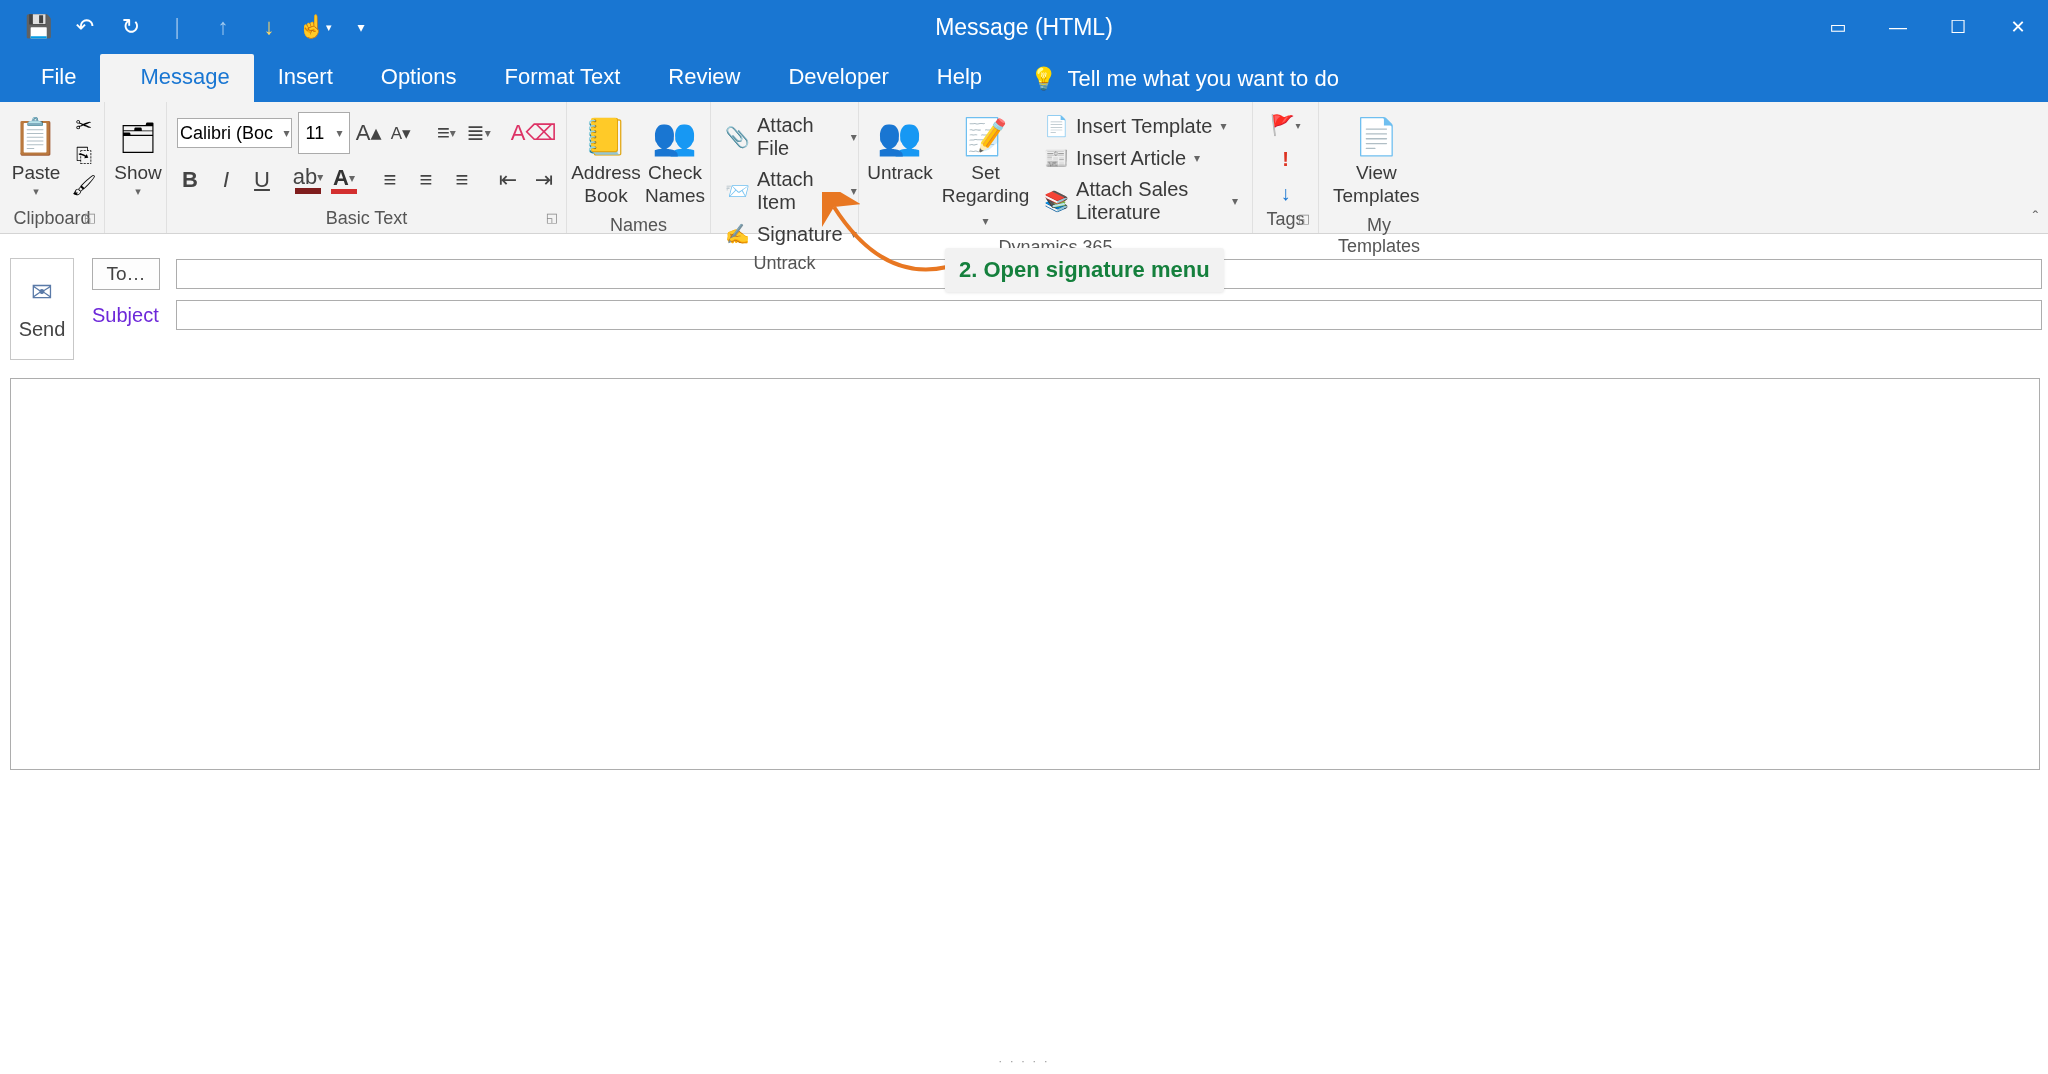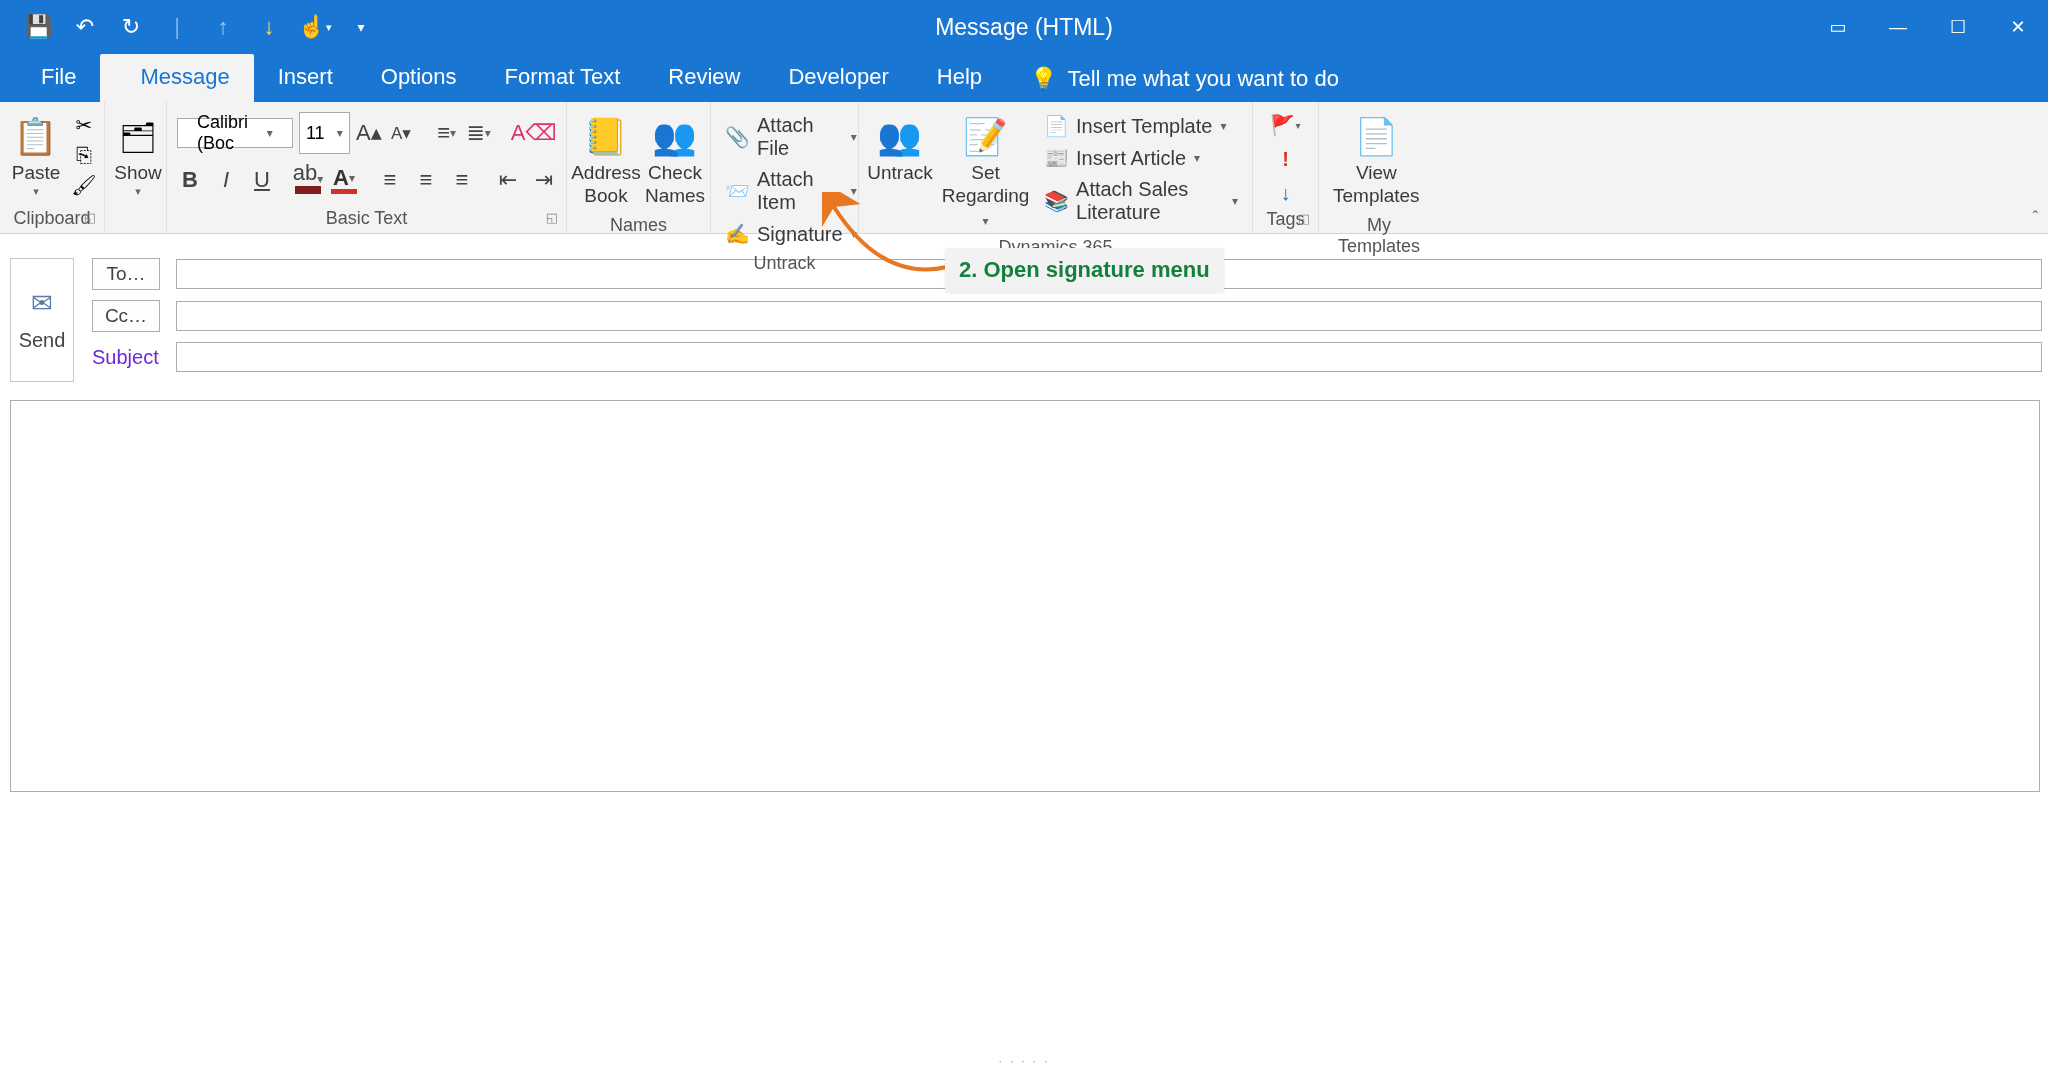--- a/index.html
+++ b/index.html
@@ -27,21 +27,21 @@
 .group-label .launcher { position: absolute; right: 2px; top: 5px; font-size: 13px; color: #888; }
 
 .big-btn { display: flex; flex-direction: column; align-items: center; padding: 4px 8px; cursor: pointer; min-width: 70px; }
 .big-btn .icon { height: 50px; display: flex; align-items: center; justify-content: center; font-size: 36px; }
 .big-btn .label { font-size: 19px; color: #3a3a3a; text-align: center; line-height: 1.2; }
 
 .mini-col { display: flex; flex-direction: column; gap: 4px; padding-top: 4px; }
 .mini-btn { width: 28px; height: 26px; display: flex; align-items: center; justify-content: center; cursor: pointer; font-size: 20px; }
 
 .font-row { display: flex; align-items: center; gap: 6px; margin-bottom: 8px; }
-.font-name { width: 118px; height: 30px; border: 1px solid #ababab; background: #fff; font-size: 18px; padding: 2px 19px; cursor: pointer; display: flex; align-items: center; justify-content: space-between; }
+.font-name { width: 118px; height: 30px; border: 1px solid #ababab; background: #fff; font-size: 18px; padding: 2px 2px; cursor: pointer; display: flex; align-items: center; justify-content: space-between; }
 .font-size { width: 52px; height: 30px; border: 1px solid #ababab; background: #fff; font-size: 18px; padding: 20px 6px; cursor: pointer; display: flex; align-items: center; justify-content: space-between; }
 .dd { color: #666; font-size: 12px; }
 .fmt-row { display: flex; align-items: center; gap: 10px; }
 .fmt-btn { min-width: 26px; height: 28px; display: flex; align-items: center; justify-content: center; cursor: pointer; font-size: 22px; color: #444; }
 
 .stack-btns { display: flex; flex-direction: column; padding-top: 2px; }
 .stack-item { display: flex; align-items: center; padding: 4px 8px; cursor: pointer; font-size: 20px; color: #3a3a3a; gap: 8px; }
 .stack-item .icon { width: 24px; text-align: center; font-size: 20px; }
 
 .collapse-btn { position: absolute; right: 10px; bottom: 6px; font-size: 16px; color: #666; cursor: pointer; }
@@ -59,21 +59,21 @@
 
 .body-area { margin: 18px 8px 0 10px; border: 1px solid #adadad; height: 392px; background: #fff; }
 
 
 .annotation { position: absolute; top: 248px; left: 945px; background: #f2f2f2; padding: 8px 14px; border-radius: 3px; text-align: center; color: #15803d; font-weight: 600; font-size: 22px; line-height: 1.25; box-shadow: 0 1px 3px rgba(0,0,0,.1); }
 .arrow-svg { position: absolute; top: 192px; left: 822px; pointer-events: none; }
 
 .dotted-bottom { position: absolute; bottom: 6px; left: 50%; transform: translateX(-50%); color: #999; font-size: 12px; letter-spacing: 2px; }
 
 
-.hl-yellow { border-bottom: 8px solid #7f1d1d; align-items: flex-end; }
+.hl-yellow { border-bottom: 6px solid #7f1d1d; }
 .font-red { border-bottom: 5px solid #d32f2f; color: #333; }
 </style>
 </head>
 <body>
 
 <div class="title-bar">
   <div class="qat">
     <div class="qat-item">💾</div>
     <div class="qat-item">↶</div>
     <div class="qat-item">↻</div>
@@ -283,24 +283,20 @@
   <div class="send-block">
     <div class="send-icon">✉</div>
     <div class="send-label">Send</div>
   </div>
   <div class="fields">
     <div class="field-row">
       <button class="field-btn">To…</button>
       <input class="field-input" style="">
     </div>
     <div class="field-row">
-      <button class="field-btn">Cc…</button>
-      <input class="field-input" style="">
-    </div>
-    <div class="field-row">
       <div class="field-label">Subject</div>
       <input class="field-input" style="">
     </div>
   </div>
 </div>
 
 <div class="body-area"></div>
 
 <svg class="arrow-svg" width="140" height="100">
   <defs>

